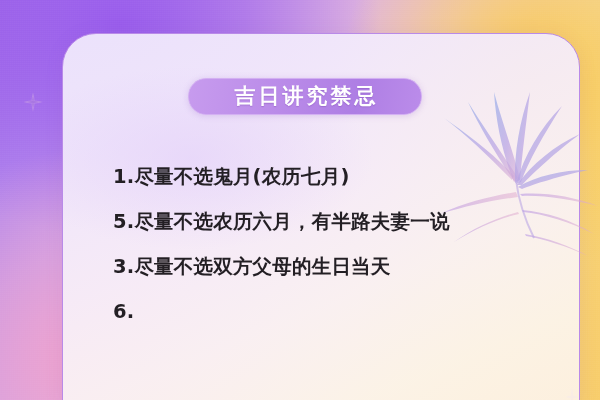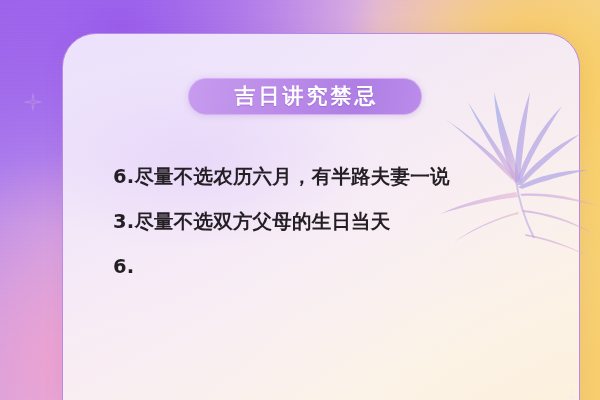--- a/index.html
+++ b/index.html
@@ -252,18 +252,19 @@
       </g>
       <path d="M86 96 C88 112 94 134 104 154" stroke="#bba6e4" stroke-opacity="0.6" stroke-width="2" fill="none"></path>
     </svg>
   </div>
 
   <div class="badge">
     <span class="badge-text">吉日讲究禁忌</span>
   </div>
 
   <div class="list">
-    <div class="list-item">6.尽量不选农历六月，有半路夫妻一说</div>
+    <div class="list-item">1.尽量不选鬼月(农历七月)</div>
+    <div class="list-item">5.尽量不选农历六月，有半路夫妻一说</div>
     <div class="list-item">3.尽量不选双方父母的生日当天</div>
     <div class="list-item">6.</div>
   </div>
 
 </div>
 
 </body></html>

